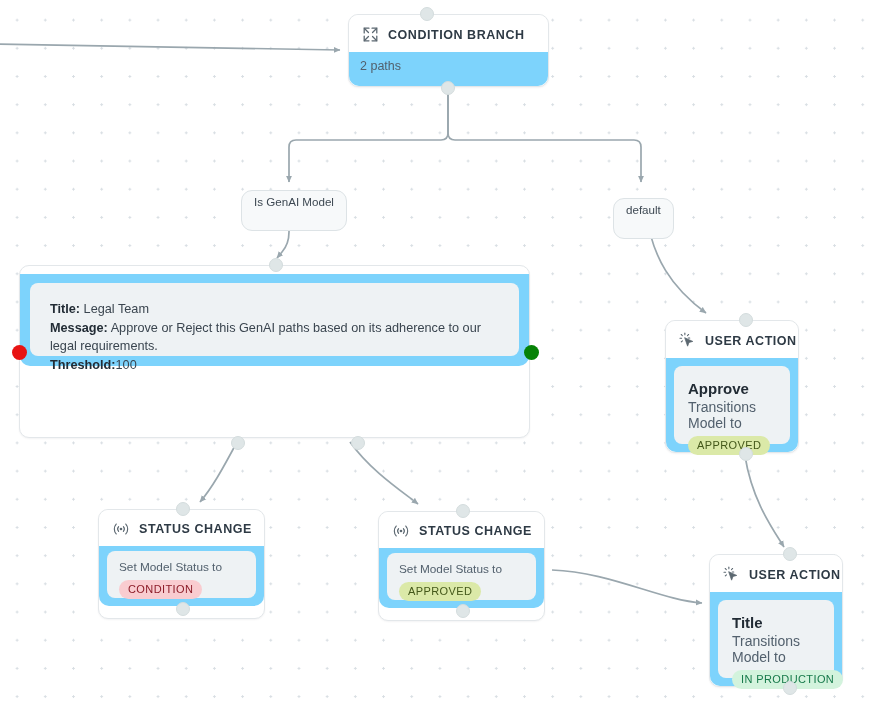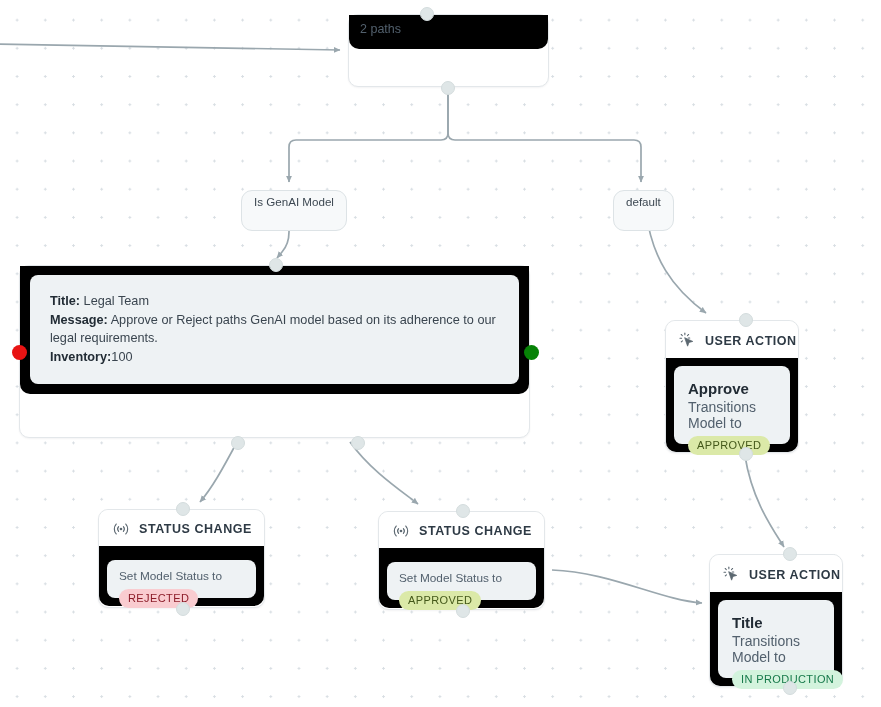--- a/index.html
+++ b/index.html
@@ -42,21 +42,21 @@
   }
   .node-title {
     font-size: 12.5px;
     font-weight: bold;
     letter-spacing: 0.55px;
     color: #2e3a45;
     white-space: nowrap;
   }
   .icon { flex: 0 0 auto; line-height: 0; }
   .node-body {
-    background: #000000;
+    background: #7dd3fc;
     border-radius: 0 0 10px 10px;
     box-sizing: border-box;
   }
   .inner-panel {
     background: #eef2f4;
     border-radius: 8px;
     box-sizing: border-box;
   }
 
   
@@ -64,39 +64,40 @@
   #node-condition .node-body {
     height: 34px;
     padding: 7px 0 0 11px;
     font-size: 12.5px;
     color: #52606d;
   }
 
   
   #node-approval { left: 19px; top: 265px; width: 511px; height: 173px; }
   #node-approval .node-body {
-    height: 128px;
+    height: 92px;
     padding: 9px 10px 10px 10px;
+    margin-top: 8px;
   }
   #node-approval .inner-panel {
     height: 100%;
     padding: 17px 18px 0 20px;
     font-size: 12.7px;
     line-height: 18.6px;
     color: #3a454f;
   }
   #node-approval .inner-panel b { color: #222c35; }
 
   
-  .node-status { width: 167px; height: 99px; }
+  .node-status { width: 167px; height: 110px; }
   #node-status-rejected { left: 98px; top: 509px; }
   #node-status-approved { left: 378px; top: 511px; }
   .node-status .node-body {
     height: 60px;
-    padding: 14px 8px 8px 8px;
+    padding: 5px 8px 8px 8px;
   }
   .node-status .inner-panel {
     height: 100%;
     padding: 9px 0 0 12px;
   }
   .status-line {
     font-size: 11.8px;
     color: #52606d;
     margin-bottom: 5px;
   }
@@ -160,21 +161,21 @@
     background: #f7f9fa;
     border: 1px solid #dde3e6;
     border-radius: 11px;
     font-size: 11.6px;
     color: #3d4852;
     padding: 4px 12px 22px 12px;
     box-sizing: border-box;
     white-space: nowrap;
   }
   #pill-genai   { left: 241px; top: 190px; }
-  #pill-default { left: 613px; top: 190px; }
+  #pill-default { left: 613px; top: 198px; }
 </style>
 </head>
 <body>
 
 <div id="canvas">
 
   <svg id="edges">
     <defs>
       <marker id="arrow" markerWidth="9" markerHeight="9" refX="6.2" refY="3.4" orient="auto" markerUnits="userSpaceOnUse">
         <path d="M0,0.4 L6.6,3.4 L0,6.4 z" fill="#9aa7ae"></path>
@@ -195,20 +196,37 @@
     <path d="M 350,442 C 370,470 400,490 418,504" fill="none" stroke="#9aa7ae" stroke-width="1.7" marker-end="url(#arrow)"></path>
 
     <path d="M 745,456 C 752,500 772,528 784,547" fill="none" stroke="#9aa7ae" stroke-width="1.7" marker-end="url(#arrow)"></path>
 
     <path d="M 552,570 C 610,572 660,600 702,603" fill="none" stroke="#9aa7ae" stroke-width="1.7" marker-end="url(#arrow)"></path>
   </svg>
 
   <div class="node" id="node-condition">
     <div class="handle" style="left:71px; top:-8px;"></div>
     <div class="handle" style="left:92px; top:66px;"></div>
+    <div class="node-header">
+      <span class="icon">
+        <svg width="17" height="17" viewBox="0 0 20 20">
+          <g stroke="#5b6770" stroke-width="1.5" fill="none" stroke-linecap="round">
+            <path d="M8.2,2.6 L2.6,2.6 L2.6,8.2"></path>
+            <path d="M11.8,2.6 L17.4,2.6 L17.4,8.2"></path>
+            <path d="M8.2,17.4 L2.6,17.4 L2.6,11.8"></path>
+            <path d="M11.8,17.4 L17.4,17.4 L17.4,11.8"></path>
+            <path d="M2.9,2.9 L7.6,7.6"></path>
+            <path d="M17.1,2.9 L12.4,7.6"></path>
+            <path d="M2.9,17.1 L7.6,12.4"></path>
+            <path d="M17.1,17.1 L12.4,12.4"></path>
+          </g>
+        </svg>
+      </span>
+      <span class="node-title">CONDITION BRANCH</span>
+    </div>
     <div class="node-body">
       <span>2 paths</span>
     </div>
   </div>
 
   <div class="pill" id="pill-genai">
     <span>Is GenAI Model</span>
   </div>
   <div class="pill" id="pill-default">
     <span>default</span>
@@ -220,24 +238,24 @@
     <div class="handle" style="left:331px; top:170px;"></div>
     <div class="port port-red" style="left:-8px; top:79px;"></div>
     <div class="port port-green" style="left:504px; top:79px;"></div>
 
     <div class="node-body">
       <div class="inner-panel">
         <div>
           <b>Title:</b><span> Legal Team</span>
         </div>
         <div>
-          <b>Message:</b><span> Approve or Reject paths GenAI model based on its adherence to our legal requirements.</span>
+          <b>Message:</b><span> Approve or Reject this GenAI paths based on its adherence to our legal requirements.</span>
         </div>
         <div>
-          <b>Inventory:</b><span>100</span>
+          <b>Threshold:</b><span>100</span>
         </div>
       </div>
     </div>
   </div>
 
   <div class="node node-status" id="node-status-rejected">
     <div class="handle" style="left:77px; top:-8px;"></div>
     <div class="handle" style="left:77px; top:92px;"></div>
     <div class="node-header">
       <span class="icon">
@@ -249,21 +267,21 @@
             <path d="M12.7,6.4 C14.0,7.9 14.0,10.1 12.7,11.6"></path>
             <circle cx="10" cy="9" r="1.5" fill="#5b6770" stroke="none"></circle>
           </g>
         </svg>
       </span>
       <span class="node-title">STATUS CHANGE</span>
     </div>
     <div class="node-body">
       <div class="inner-panel">
         <div class="status-line">Set Model Status to</div>
-        <span class="badge badge-rejected">REJECTED</span>
+        <span class="badge badge-rejected">CONDITION</span>
       </div>
     </div>
   </div>
 
   <div class="node node-status" id="node-status-approved">
     <div class="handle" style="left:77px; top:-8px;"></div>
     <div class="handle" style="left:77px; top:92px;"></div>
     <div class="node-header">
       <span class="icon">
         <svg width="18" height="16" viewBox="0 0 20 18">

